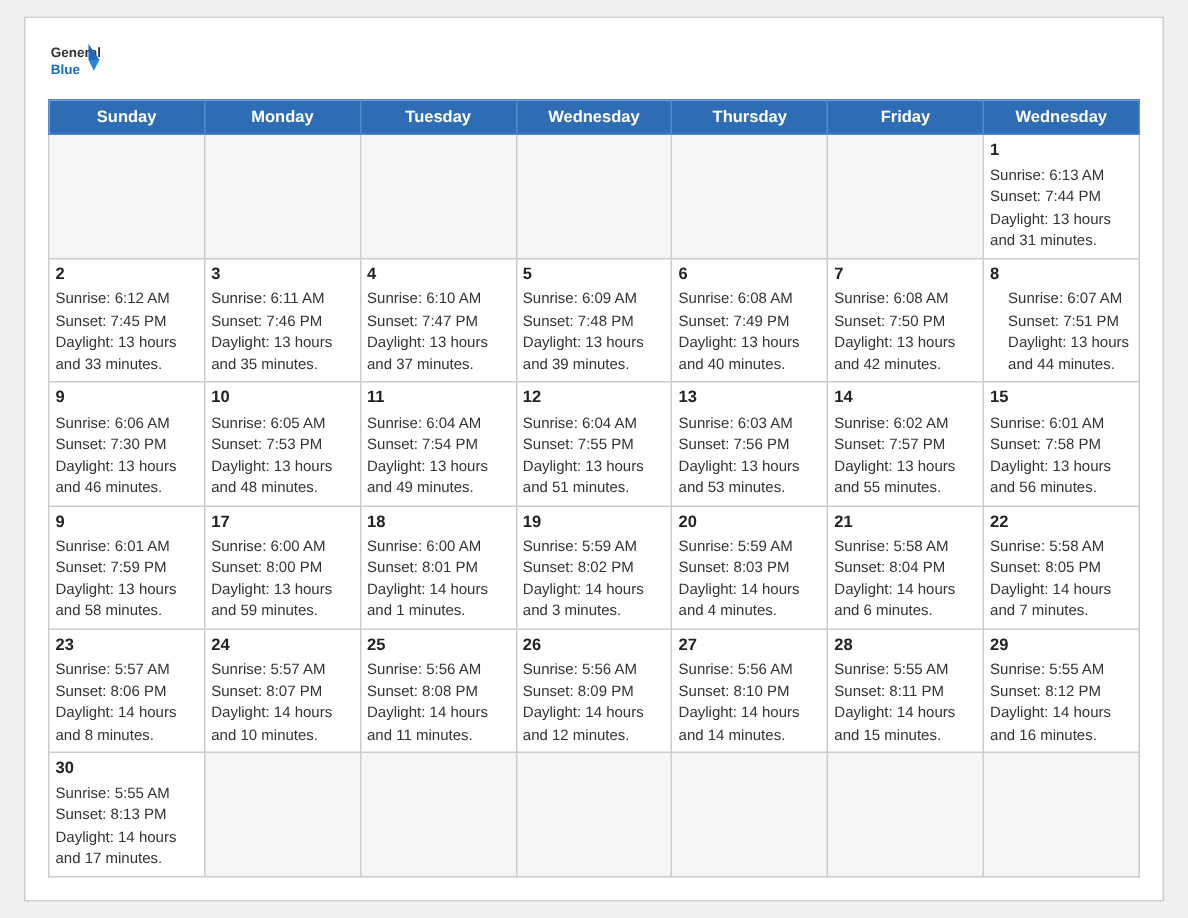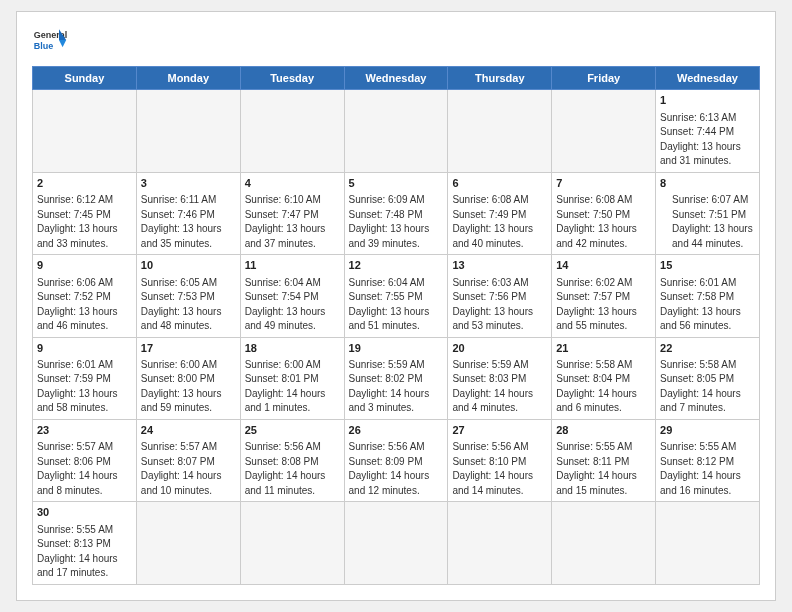--- a/index.html
+++ b/index.html
@@ -184,21 +184,21 @@
             <div class="day-info" style="white-space: pre-line; margin-left: 12px;">Sunrise: 6:07 AM
 Sunset: 7:51 PM
 Daylight: 13 hours
 and 44 minutes.</div>
           </td>
         </tr>
         <tr>
           <td>
             <span class="day-number">9</span>
             <div class="day-info" style="white-space: pre-line;">Sunrise: 6:06 AM
-Sunset: 7:52 PM
+Sunset: 7:30 PM
 Daylight: 13 hours
 and 46 minutes.</div>
           </td>
           <td>
             <span class="day-number">10</span>
             <div class="day-info" style="white-space: pre-line;">Sunrise: 6:05 AM
 Sunset: 7:53 PM
 Daylight: 13 hours
 and 48 minutes.</div>
           </td>

